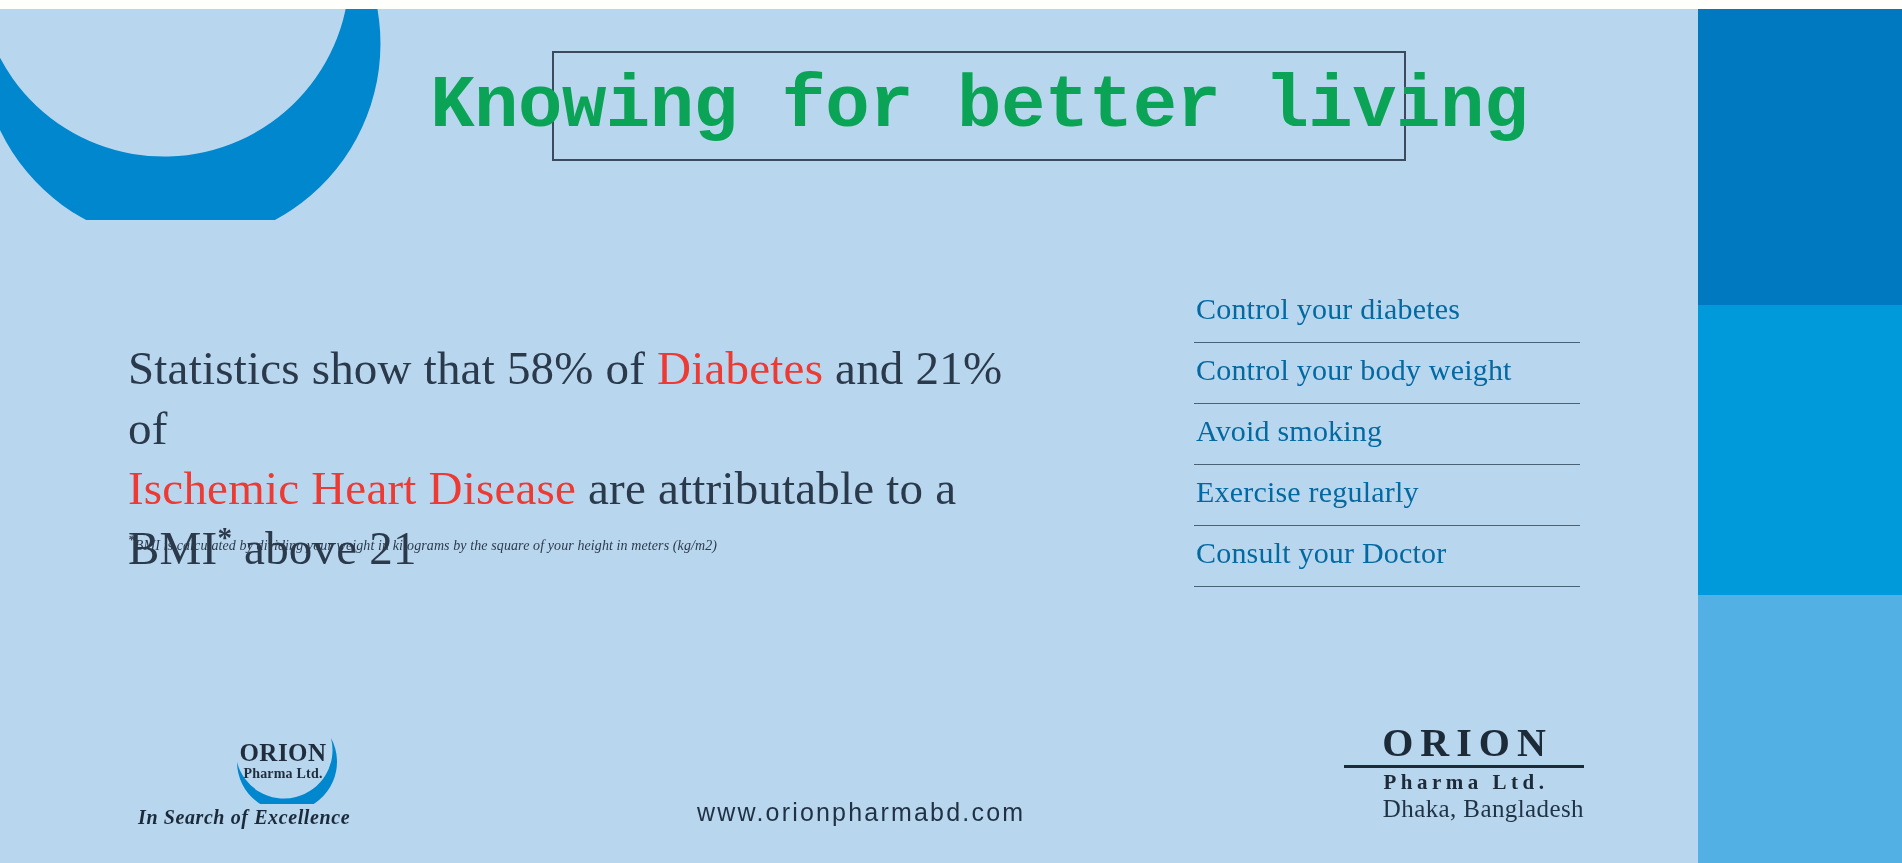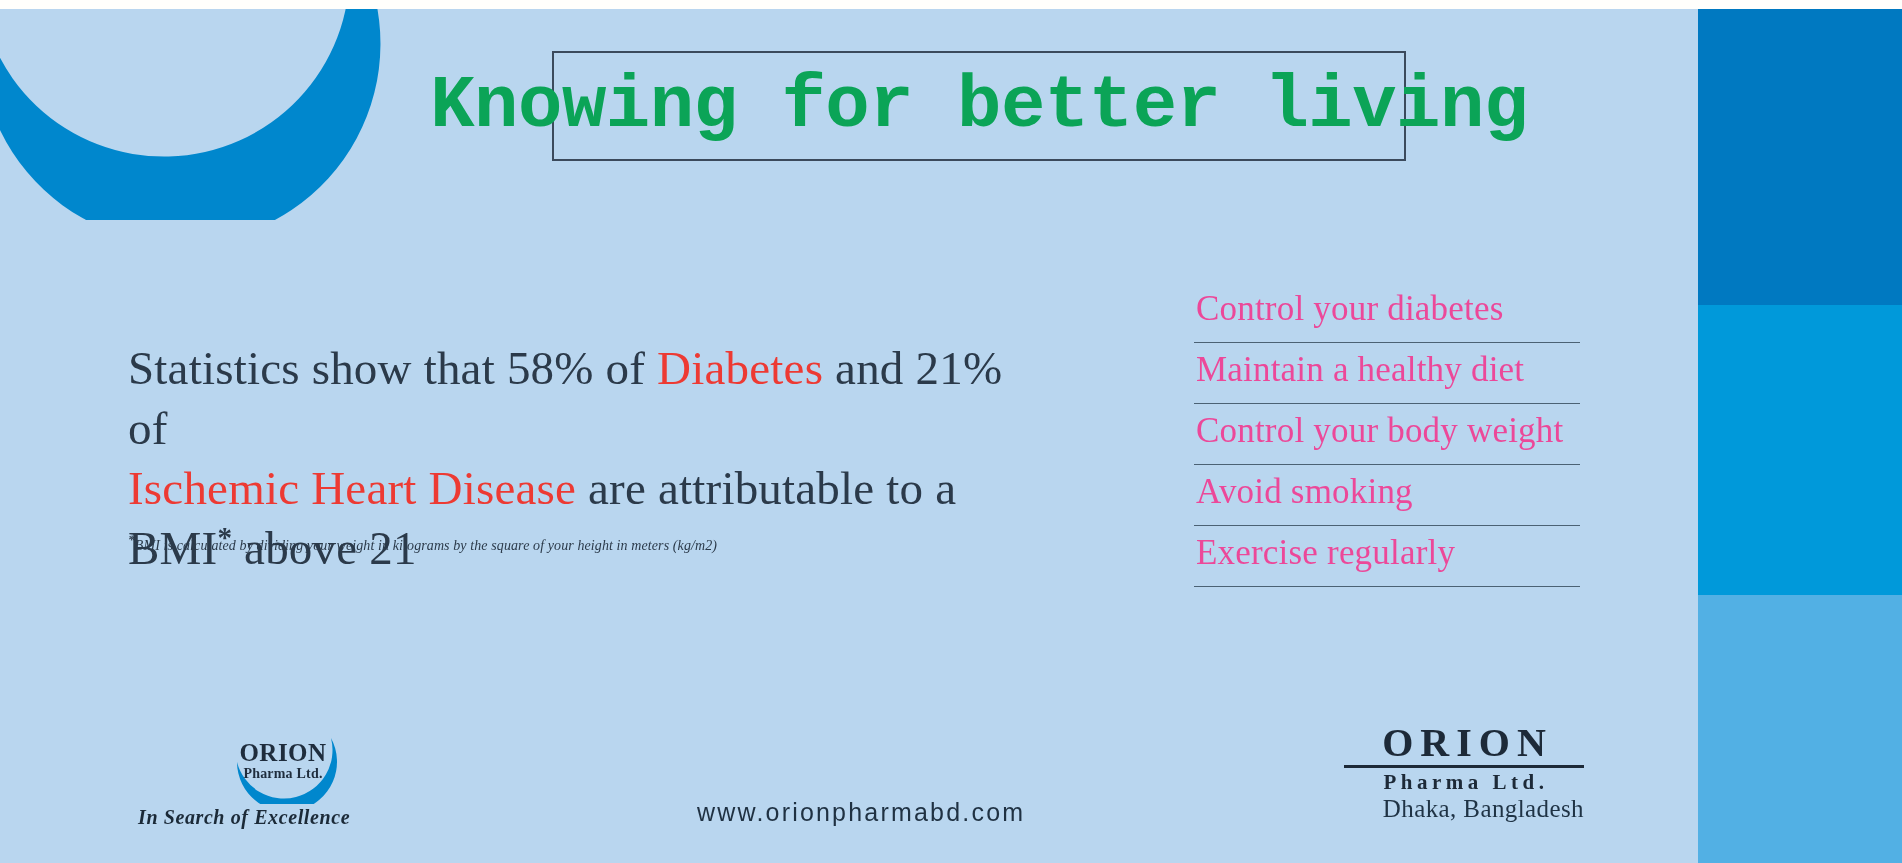--- a/index.html
+++ b/index.html
@@ -130,23 +130,23 @@
 
   
   .advice-list {
     position: absolute;
     left: 1194px;
     top: 282px;
     width: 386px;
   }
   .advice-item {
     font-family: "Liberation Serif", serif;
-    font-size: 35px;
+    font-size: 30px;
     line-height: 48px;
-    color: #ec4899;
+    color: #0369a1;
     padding: 3px 0 9px 2px;
     border-bottom: 1px solid #4b6274;
     letter-spacing: 0.2px;
     white-space: nowrap;
   }
 
   
   .logo-left {
     position: absolute;
     left: 138px;
@@ -282,24 +282,24 @@
   <div class="stat-block">
     <div class="stat-line"><span>Statistics show that 58% of </span><span class="stat-hl">Diabetes</span><span> and 21% of</span></div>
     <div class="stat-line"><span class="stat-hl">Ischemic Heart Disease</span><span> are attributable to a</span></div>
     <div class="stat-line"><span>BMI</span><span class="sup-star">*</span><span> above 21</span></div>
   </div>
 
   <div class="footnote"><span class="fn-star">*</span><span>BMI is calculated by dividing your weight in kilograms by the square of your height in meters (kg/m2)</span></div>
 
   <div class="advice-list">
     <div class="advice-item">Control your diabetes</div>
-    <div class="advice-item">Maintain a healthy diet</div>
     <div class="advice-item">Control your body weight</div>
     <div class="advice-item">Avoid smoking</div>
     <div class="advice-item">Exercise regularly</div>
+    <div class="advice-item">Consult your Doctor</div>
   </div>
 
   <div class="logo-left">
     <div class="mark">
       <svg width="118" height="92" viewBox="0 0 118 92" xmlns="http://www.w3.org/2000/svg">
         <path d="M 6 38 A 46 46 0 1 0 98 38 A 37 37 0 1 1 6 38 Z" fill="#c3c5c4"></path>
         <path d="M 13 50 A 50 50 0 1 0 107 26 A 40 40 0 1 1 13 50 Z" fill="#0087cd"></path>
       </svg>
     </div>
     <div class="wordmark">

